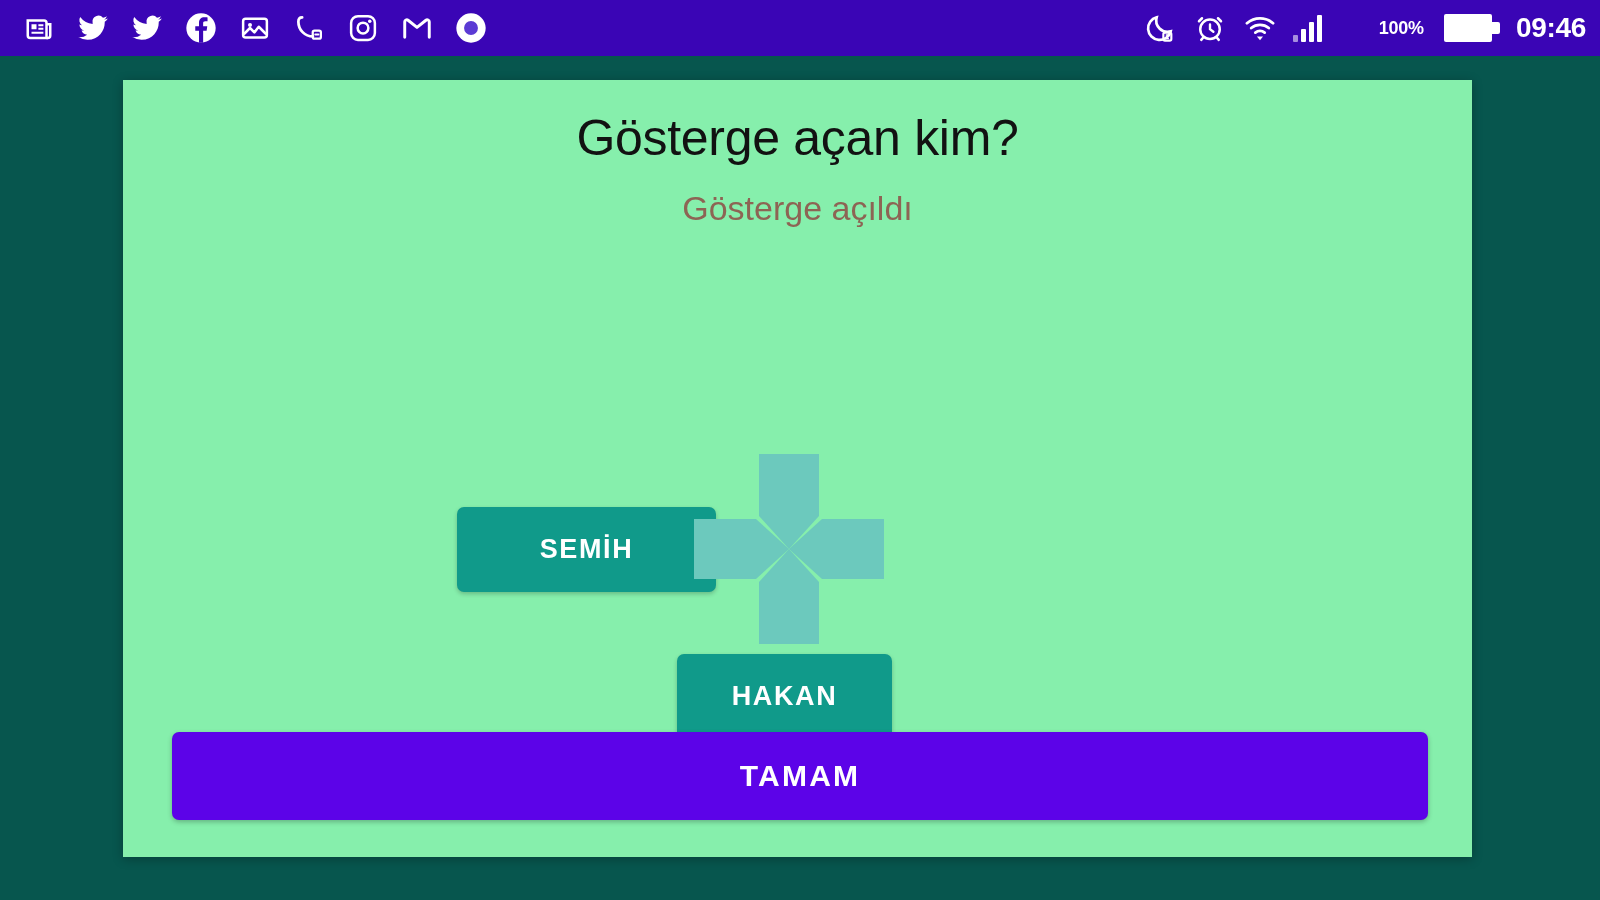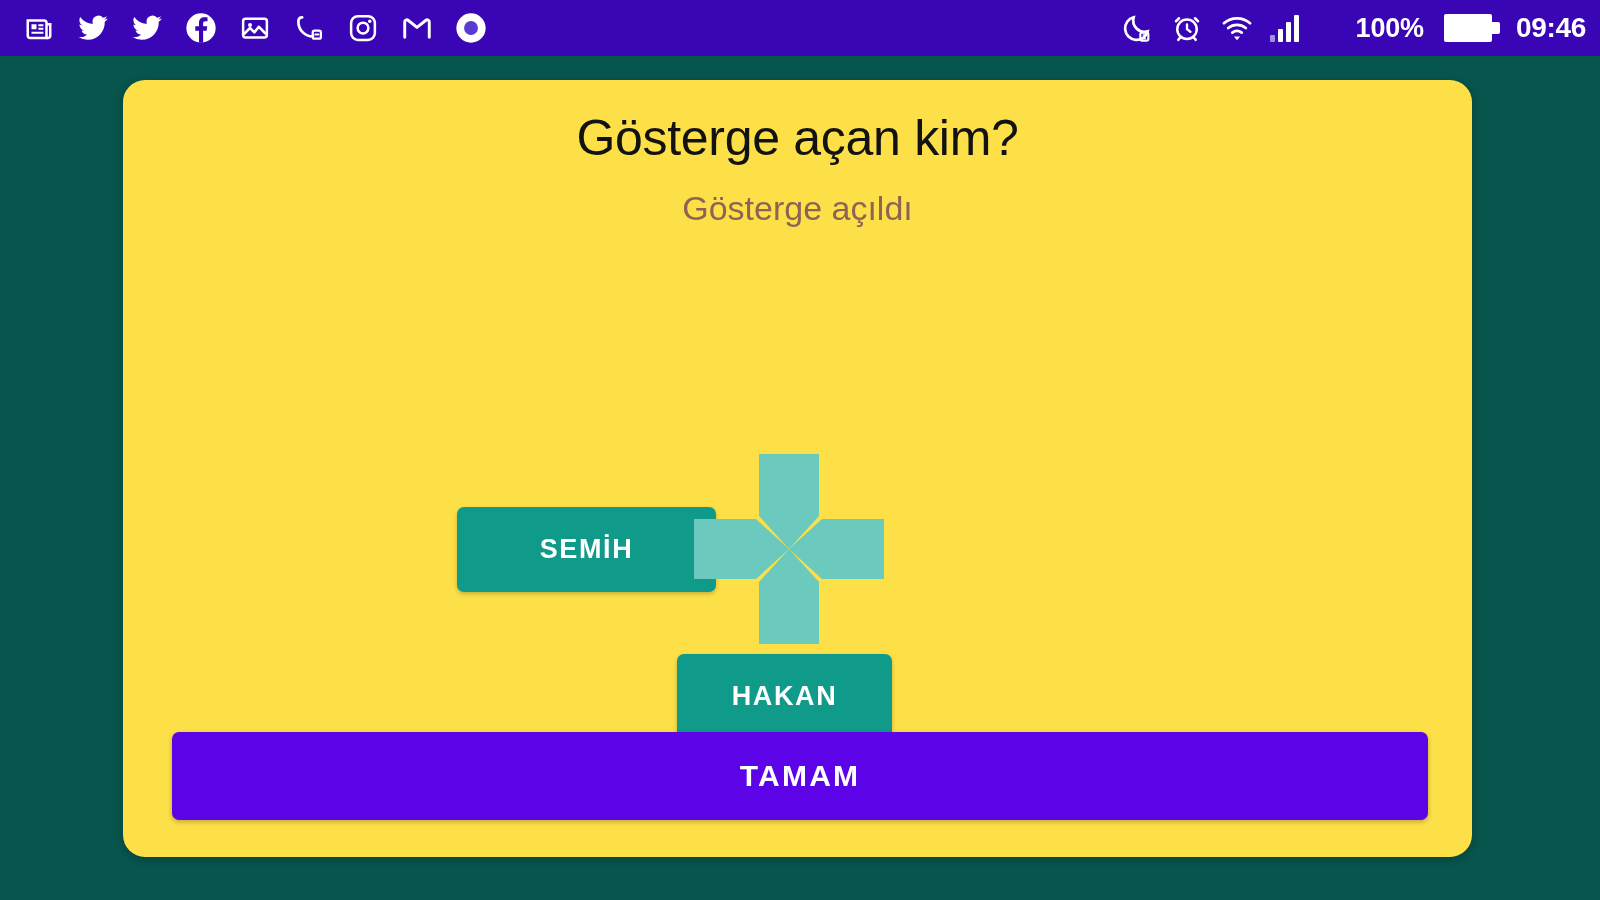--- a/index.html
+++ b/index.html
@@ -36,21 +36,21 @@
     height: 34px;
     display: flex;
     align-items: center;
     justify-content: center;
     flex: 0 0 auto;
   }
   .sb-icon svg { display: block; }
 
   .battery-pct {
     color: #ffffff;
-    font-size: 27px;
+    font-size: 18px;
     font-weight: 700;
     letter-spacing: -0.2px;
     line-height: 1;
     font-family: "Liberation Sans", sans-serif;
     margin-left: 40px;
   }
   .clock {
     color: #ffffff;
     font-size: 28px;
     font-weight: 700;
@@ -98,23 +98,22 @@
   .signal i:nth-child(3) { height: 20px; }
   .signal i:nth-child(4) { height: 27px; }
 
   
   #dialog {
     position: absolute;
     left: 123px;
     top: 80px;
     width: 1349px;
     height: 777px;
-    background: #fde047;
+    background: #86efac;
     box-shadow: 0 2px 10px rgba(0,0,0,.28);
-    border-radius: 22px;
   }
 
   #dialog-title {
     text-align: center;
     color: #121212;
     font-size: 50px;
     font-weight: 400;
     letter-spacing: -0.3px;
     margin-top: 28px;
     line-height: 1.2;

